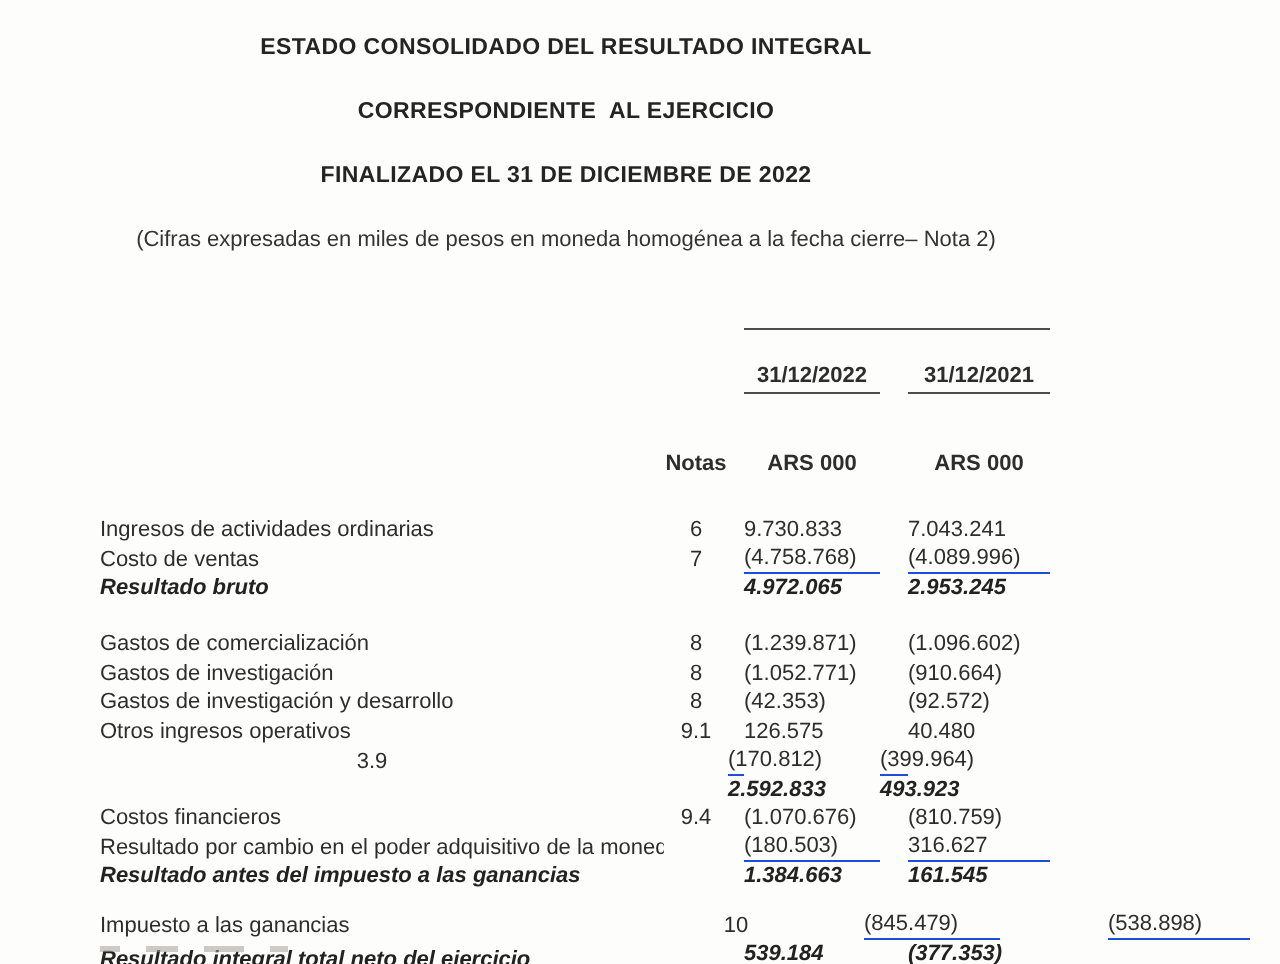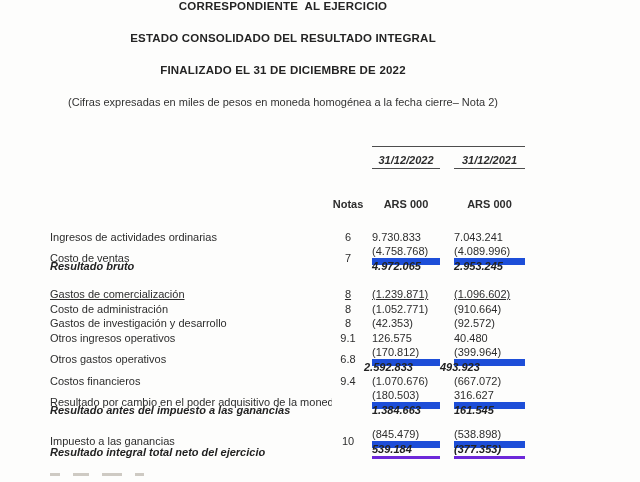--- a/index.html
+++ b/index.html
@@ -32,22 +32,21 @@
     margin-top: 16px;
     color: #333333;
   }
 
   
   .table-head { margin-top: 37px; }
   .dates-wrap {
     margin-left: 332px;
     width: 153px;
     border-top: 1px solid #4d4d4d;
-    padding-top: 6px;
-    font-style: italic;
+    padding-top: 16px;
   }
   .dates-grid { display: grid; grid-template-columns: 68px 14px 71px; }
   .date-cell {
     font-weight: bold;
     font-size: 11px;
     line-height: 15px;
     text-align: center;
     border-bottom: 1px solid #4d4d4d;
   }
   .units-row {
@@ -69,21 +68,21 @@
     grid-template-columns: 292px 32px 8px 68px 14px 71px;
     align-items: end;
   }
   .body-row { height: 14.5px; font-size: 11px; line-height: 14px; }
   .body-row.bold { font-weight: bold; color: #222222; font-style: italic; }
   .cell.label { padding-left: 10px; white-space: nowrap; overflow: hidden; }
   .cell.note { text-align: center; }
   .cell.num { text-align: left; white-space: nowrap; }
   .cell.num.pos { padding-right: 8px; }
   .cell.num.neg { padding-right: 2px; }
-  .cell.num.ruled { border-bottom: 7px solid #1d4ed8; }
+  .cell.num.ruled { border-bottom: 1px solid #1d4ed8; }
   .cell.num.thick-ruled { border-bottom: 3px solid #6d28d9; }
 
   
   .clipped-fragment {
     position: absolute;
     left: 50px;
     top: 473px;
     display: flex;
     gap: 13px;
     opacity: 0.55;
@@ -97,22 +96,22 @@
   .clipped-fragment i:nth-child(2) { width: 16px; }
   .clipped-fragment i:nth-child(3) { width: 20px; }
   .clipped-fragment i:nth-child(4) { width: 9px; }
 </style>
 </head>
 <body>
 
 <div class="page">
   <div class="content">
 
+    <div class="title first">ESTADO CONSOLIDADO DEL RESULTADO INTEGRAL</div>
     <div class="title">CORRESPONDIENTE&nbsp; AL EJERCICIO</div>
-    <div class="title first">ESTADO CONSOLIDADO DEL RESULTADO INTEGRAL</div>
     <div class="title">FINALIZADO EL 31 DE DICIEMBRE DE 2022</div>
 
     <div class="subtitle">(Cifras expresadas en miles de pesos en moneda homogénea a la fecha cierre– Nota 2)</div>
 
     <div class="table-head">
       <div class="dates-wrap">
         <div class="dates-grid">
           <div class="date-cell">31/12/2022</div>
           <div></div>
           <div class="date-cell">31/12/2021</div>
@@ -146,30 +145,30 @@
           <div class="cell num neg ruled">(4.089.996)</div>
         </div>
         <div class="grid-row body-row bold">
           <div class="cell label">Resultado bruto</div>
           <div class="cell note"></div>
           <div class="cell"></div>
           <div class="cell num pos">4.972.065</div>
           <div class="cell"></div>
           <div class="cell num pos">2.953.245</div>
         </div>
-        <div class="grid-row body-row" style="margin-top: 14px; text-decoration: underline;">
+        <div class="grid-row body-row" style="margin-top: 14px;">
           <div class="cell label">Gastos de comercialización</div>
           <div class="cell note">8</div>
           <div class="cell"></div>
           <div class="cell num neg">(1.239.871)</div>
           <div class="cell"></div>
           <div class="cell num neg">(1.096.602)</div>
         </div>
         <div class="grid-row body-row">
-          <div class="cell label">Costo de administración</div>
+          <div class="cell label">Gastos de investigación</div>
           <div class="cell note">8</div>
           <div class="cell"></div>
           <div class="cell num neg">(1.052.771)</div>
           <div class="cell"></div>
           <div class="cell num neg">(910.664)</div>
         </div>
         <div class="grid-row body-row">
           <div class="cell label">Gastos de investigación y desarrollo</div>
           <div class="cell note">8</div>
           <div class="cell"></div>
@@ -179,59 +178,58 @@
         </div>
         <div class="grid-row body-row">
           <div class="cell label">Otros ingresos operativos</div>
           <div class="cell note">9.1</div>
           <div class="cell"></div>
           <div class="cell num pos">126.575</div>
           <div class="cell"></div>
           <div class="cell num pos">40.480</div>
         </div>
         <div class="grid-row body-row">
-          <div class="cell label">Otros gastos operativos</div>
-          <div class="cell note">6.8</div>
+          <div class="cell note">3.9</div>
           <div class="cell"></div>
           <div class="cell num neg ruled">(170.812)</div>
           <div class="cell"></div>
           <div class="cell num neg ruled">(399.964)</div>
         </div>
         <div class="grid-row body-row bold">
           <div class="cell note"></div>
           <div class="cell"></div>
           <div class="cell num pos">2.592.833</div>
           <div class="cell"></div>
           <div class="cell num pos">493.923</div>
         </div>
         <div class="grid-row body-row">
           <div class="cell label">Costos financieros</div>
           <div class="cell note">9.4</div>
           <div class="cell"></div>
           <div class="cell num neg">(1.070.676)</div>
           <div class="cell"></div>
-          <div class="cell num neg">(667.072)</div>
+          <div class="cell num neg">(810.759)</div>
         </div>
         <div class="grid-row body-row">
           <div class="cell label">Resultado por cambio en el poder adquisitivo de la moneda</div>
           <div class="cell note"></div>
           <div class="cell"></div>
           <div class="cell num neg ruled">(180.503)</div>
           <div class="cell"></div>
           <div class="cell num pos ruled">316.627</div>
         </div>
         <div class="grid-row body-row bold">
           <div class="cell label">Resultado antes del impuesto a las ganancias</div>
           <div class="cell note"></div>
           <div class="cell"></div>
           <div class="cell num pos">1.384.663</div>
           <div class="cell"></div>
           <div class="cell num pos">161.545</div>
         </div>
-        <div class="grid-row body-row" style="margin-top: 10px;">
+        <div class="grid-row body-row" style="margin-top: 10px; gap: 20px;">
           <div class="cell label">Impuesto a las ganancias</div>
           <div class="cell note">10</div>
           <div class="cell"></div>
           <div class="cell num neg ruled">(845.479)</div>
           <div class="cell"></div>
           <div class="cell num neg ruled">(538.898)</div>
         </div>
         <div class="grid-row body-row bold">
           <div class="cell label">Resultado integral total neto del ejercicio</div>
           <div class="cell note"></div>

